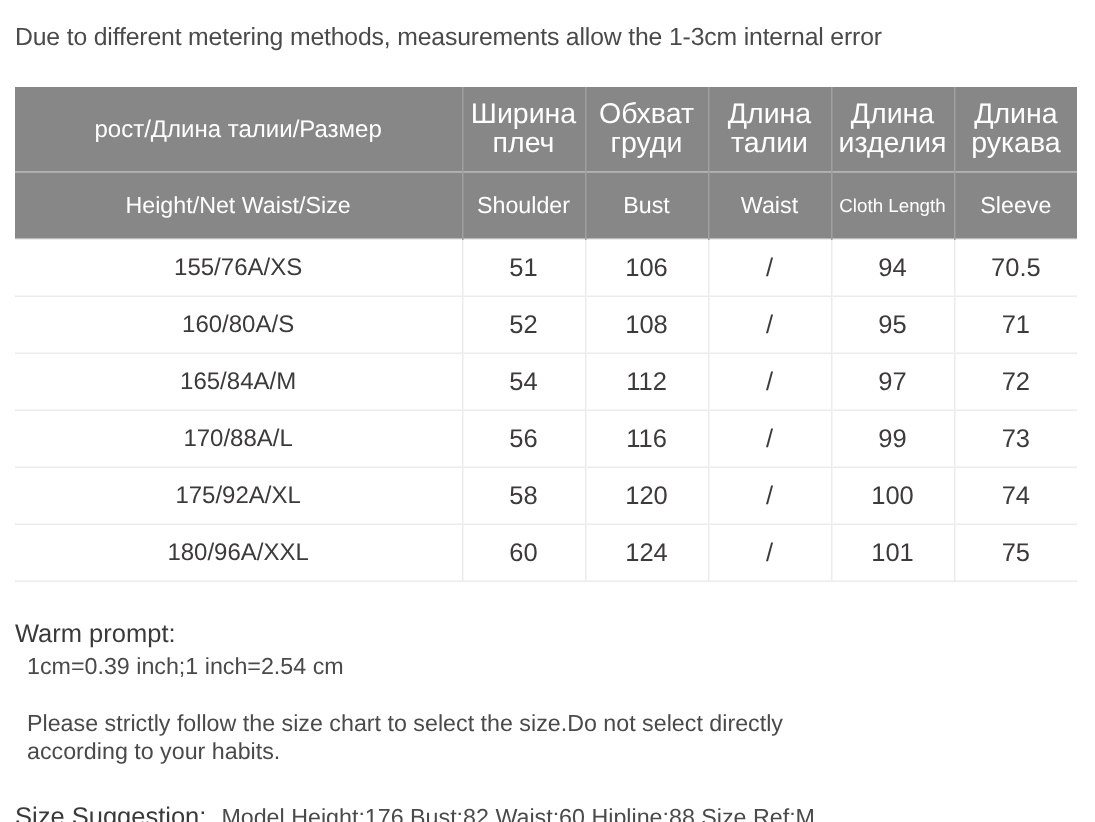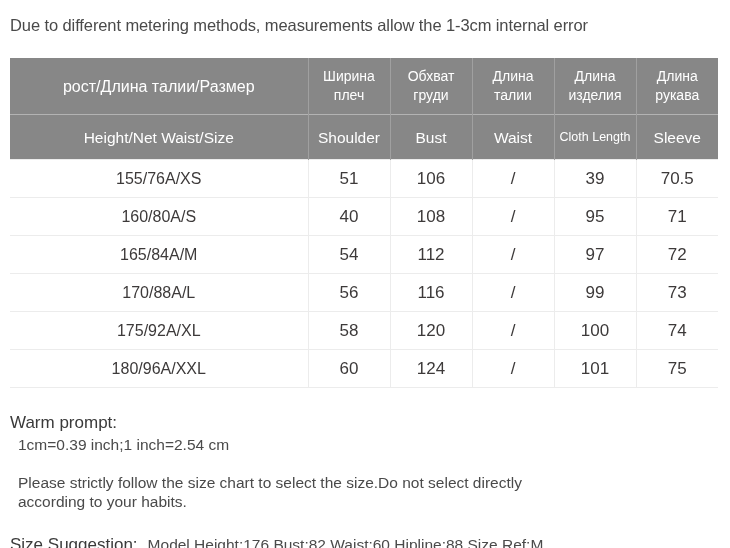--- a/index.html
+++ b/index.html
@@ -48,21 +48,21 @@
     background: #878787;
     color: #ffffff;
     border-right: 1px solid #a0a0a0;
     border-left: 1px solid #a0a0a0;
   }
   .hdr td:first-child { border-left: none; }
   .hdr td:last-child  { border-right: none; }
 
   .hdr-ru td {
     height: 56px;
-    font-size: 14px;
+    font-size: 19px;
     line-height: 19px;
   }
   .hdr-en td {
     height: 44px;
     font-size: 15.5px;
     line-height: 19px;
     border-top: 1px solid #b3b3b3;
   }
   .hdr-ru td.c1 { font-size: 16px; }
   .hdr-en td.c1 { font-size: 15.5px; }
@@ -175,26 +175,26 @@
         </td>
       <td>Sleeve</td>
     </tr>
   </tbody>
   <tbody id="table-body">
       <tr class="row">
         <td class="c1">155/76A/XS</td>
         <td>51</td>
         <td>106</td>
         <td>/</td>
-        <td>39</td>
+        <td>94</td>
         <td>70.5</td>
       </tr>
       <tr class="row">
         <td class="c1">160/80A/S</td>
-        <td>40</td>
+        <td>52</td>
         <td>108</td>
         <td>/</td>
         <td>95</td>
         <td>71</td>
       </tr>
       <tr class="row">
         <td class="c1">165/84A/M</td>
         <td>54</td>
         <td>112</td>
         <td>/</td>

